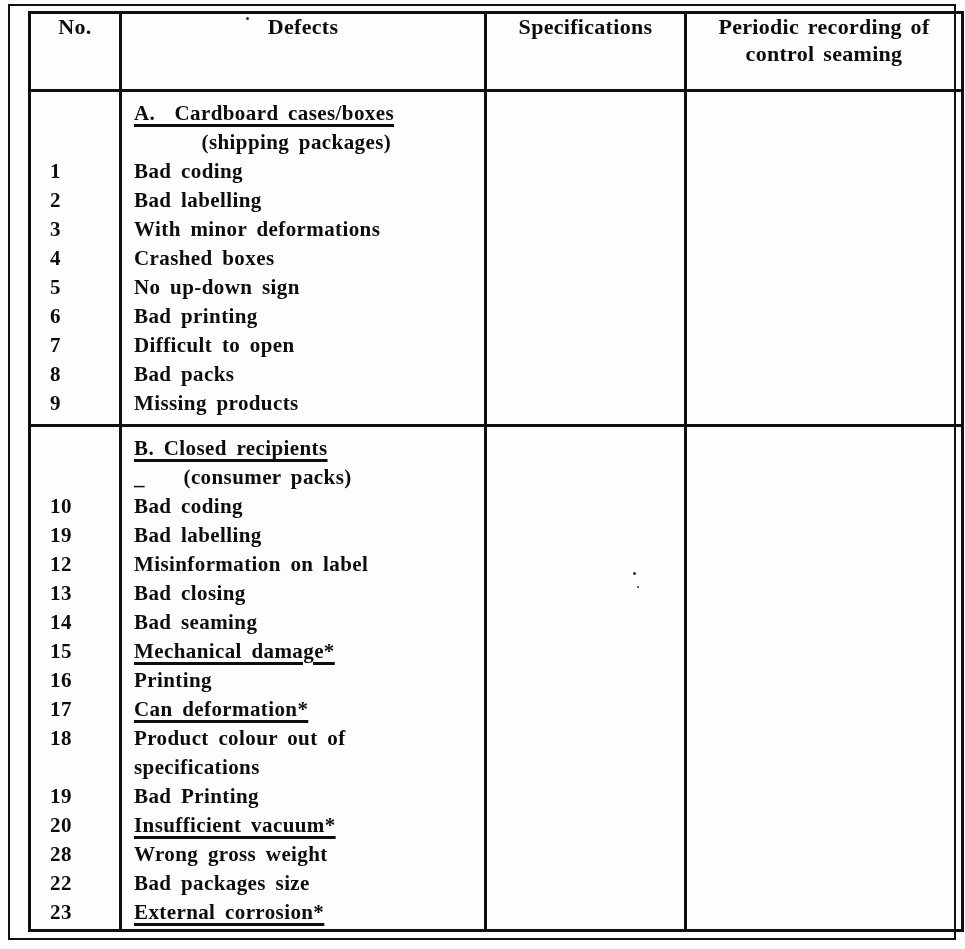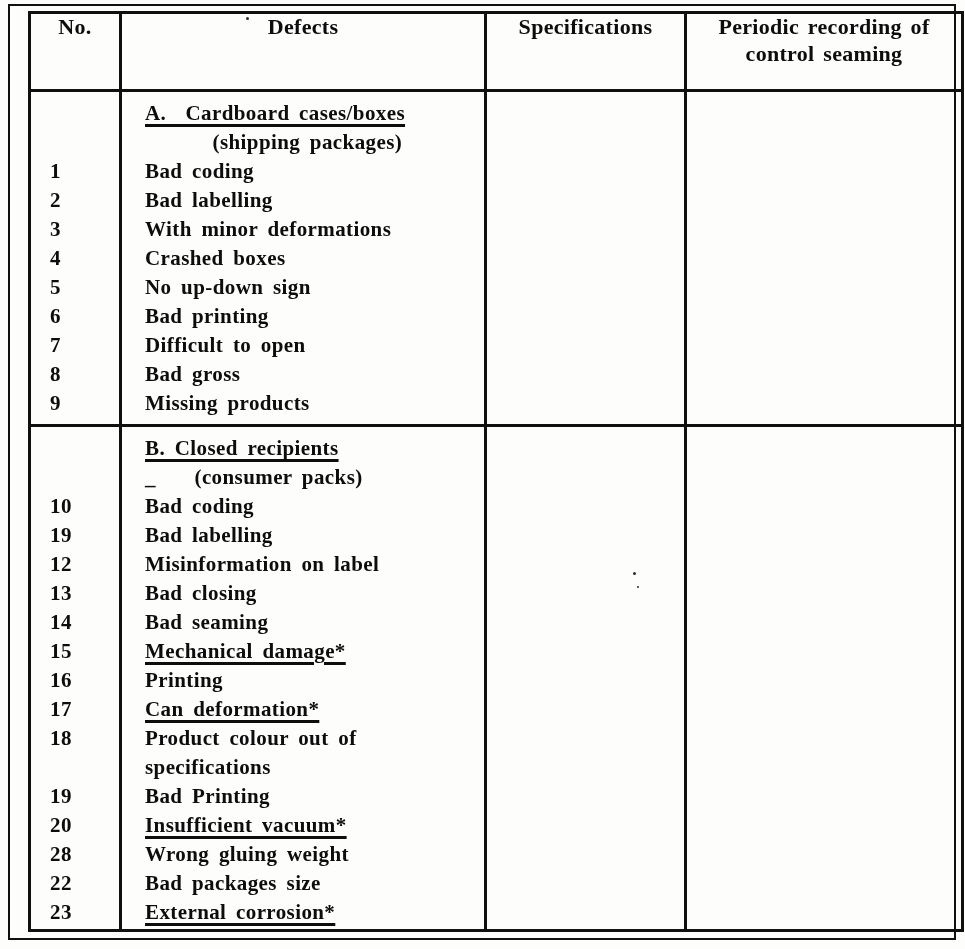--- a/index.html
+++ b/index.html
@@ -49,21 +49,21 @@
     vertical-align: middle;
     text-align: center;
     font-size: 22px;
     letter-spacing: 0.3px;
     word-spacing: 3px;
     line-height: 1.22;
     padding: 2px 8px 10px 8px;
   }
 
   td.no-cell { padding: 7px 0 0 19px; }
-  td.defects-cell { padding: 7px 0 0 23px; }
+  td.defects-cell { padding: 7px 0 0 12px; }
 
   .line {
     height: 29px;
     line-height: 29px;
     font-size: 21px;
     letter-spacing: 0.4px;
     word-spacing: 4px;
     white-space: pre;
   }
   .u {
@@ -117,21 +117,21 @@
           <td class="defects-cell">
             <div class="line"><span class="u">A.  Cardboard cases/boxes</span></div>
             <div class="line"><span>       (shipping packages)</span></div>
             <div class="line"><span>Bad coding</span></div>
             <div class="line"><span>Bad labelling</span></div>
             <div class="line"><span>With minor deformations</span></div>
             <div class="line"><span>Crashed boxes</span></div>
             <div class="line"><span>No up-down sign</span></div>
             <div class="line"><span>Bad printing</span></div>
             <div class="line"><span>Difficult to open</span></div>
-            <div class="line"><span>Bad gross</span></div>
+            <div class="line"><span>Bad packs</span></div>
             <div class="line"><span>Missing products</span></div>
           </td>
           <td></td>
           <td></td>
         </tr>
         <tr style="height: 505px;">
           <td class="no-cell">
             <div class="line"><span>&nbsp;</span></div>
             <div class="line"><span>&nbsp;</span></div>
             <div class="line"><span>10</span></div>
@@ -158,21 +158,21 @@
             <div class="line"><span>Misinformation on label</span></div>
             <div class="line"><span>Bad closing</span></div>
             <div class="line"><span>Bad seaming</span></div>
             <div class="line"><span class="u">Mechanical damage*</span></div>
             <div class="line"><span>Printing</span></div>
             <div class="line"><span class="u">Can deformation*</span></div>
             <div class="line"><span>Product colour out of</span></div>
             <div class="line"><span>specifications</span></div>
             <div class="line"><span>Bad Printing</span></div>
             <div class="line"><span class="u">Insufficient vacuum*</span></div>
-            <div class="line"><span>Wrong gluing weight</span></div>
+            <div class="line"><span>Wrong gross weight</span></div>
             <div class="line"><span>Bad packages size</span></div>
             <div class="line"><span class="u">External corrosion*</span></div>
           </td>
           <td></td>
           <td></td>
         </tr>
       </tbody>
   </table>
 </div>
 

